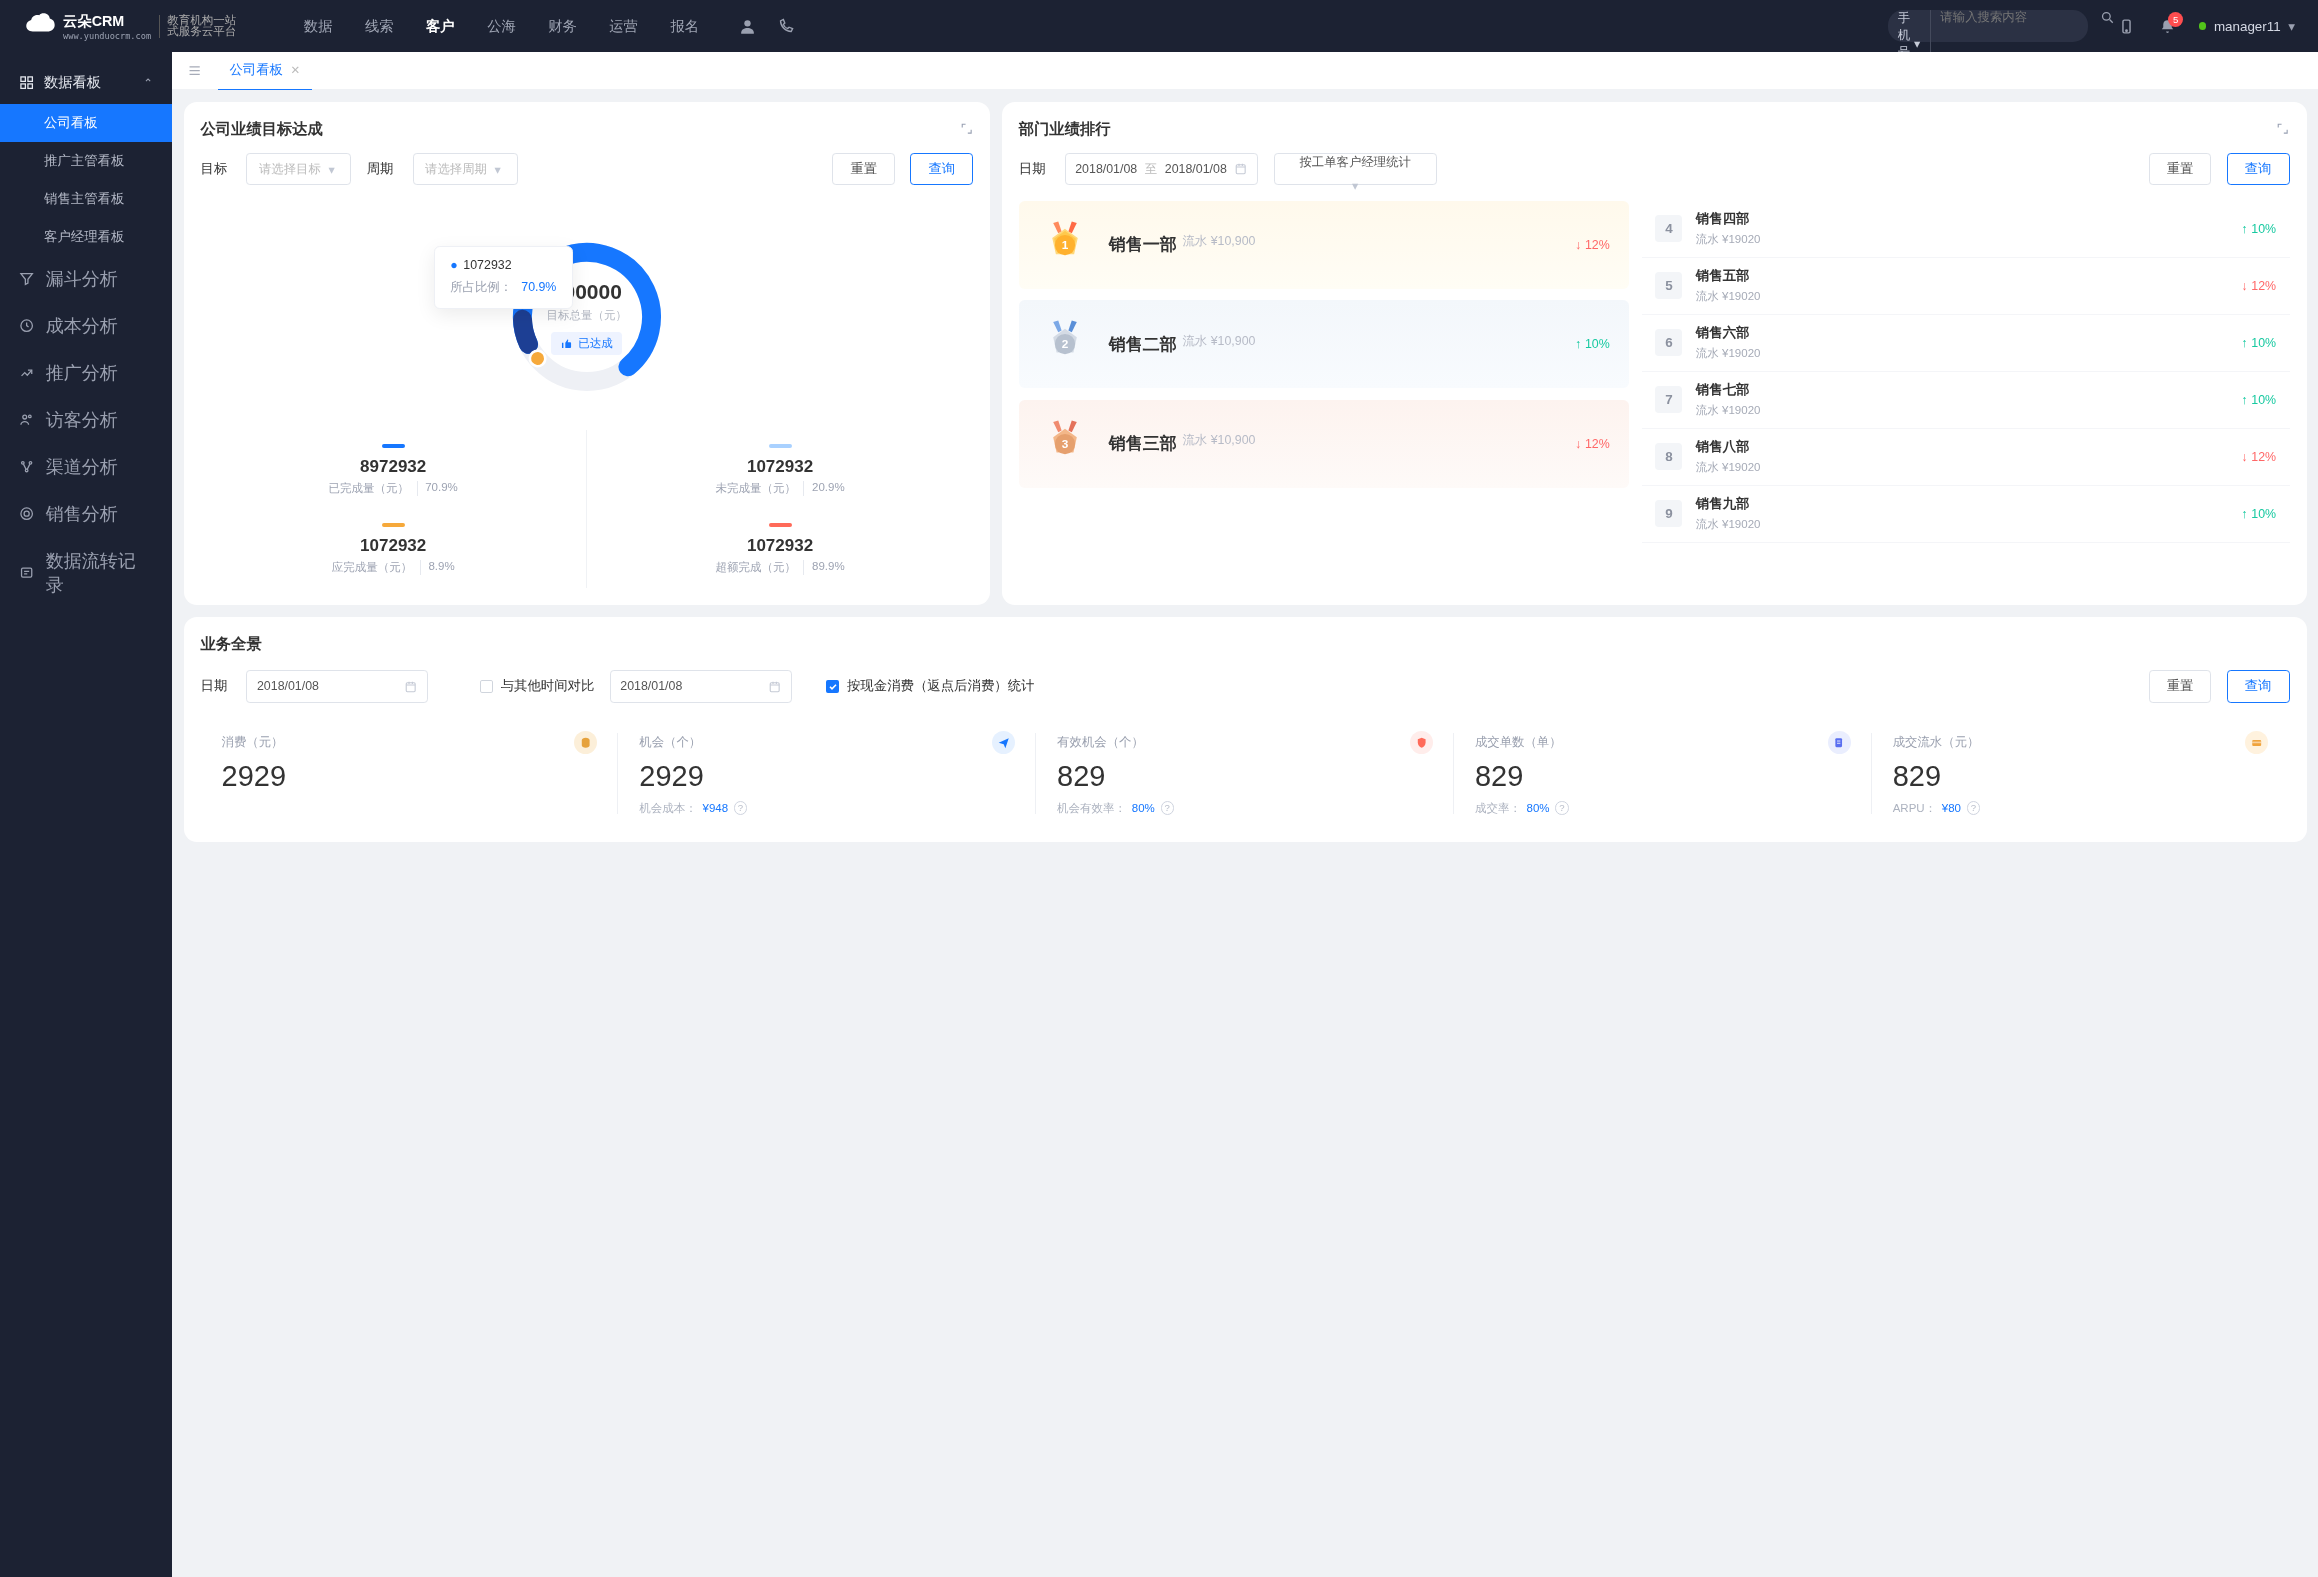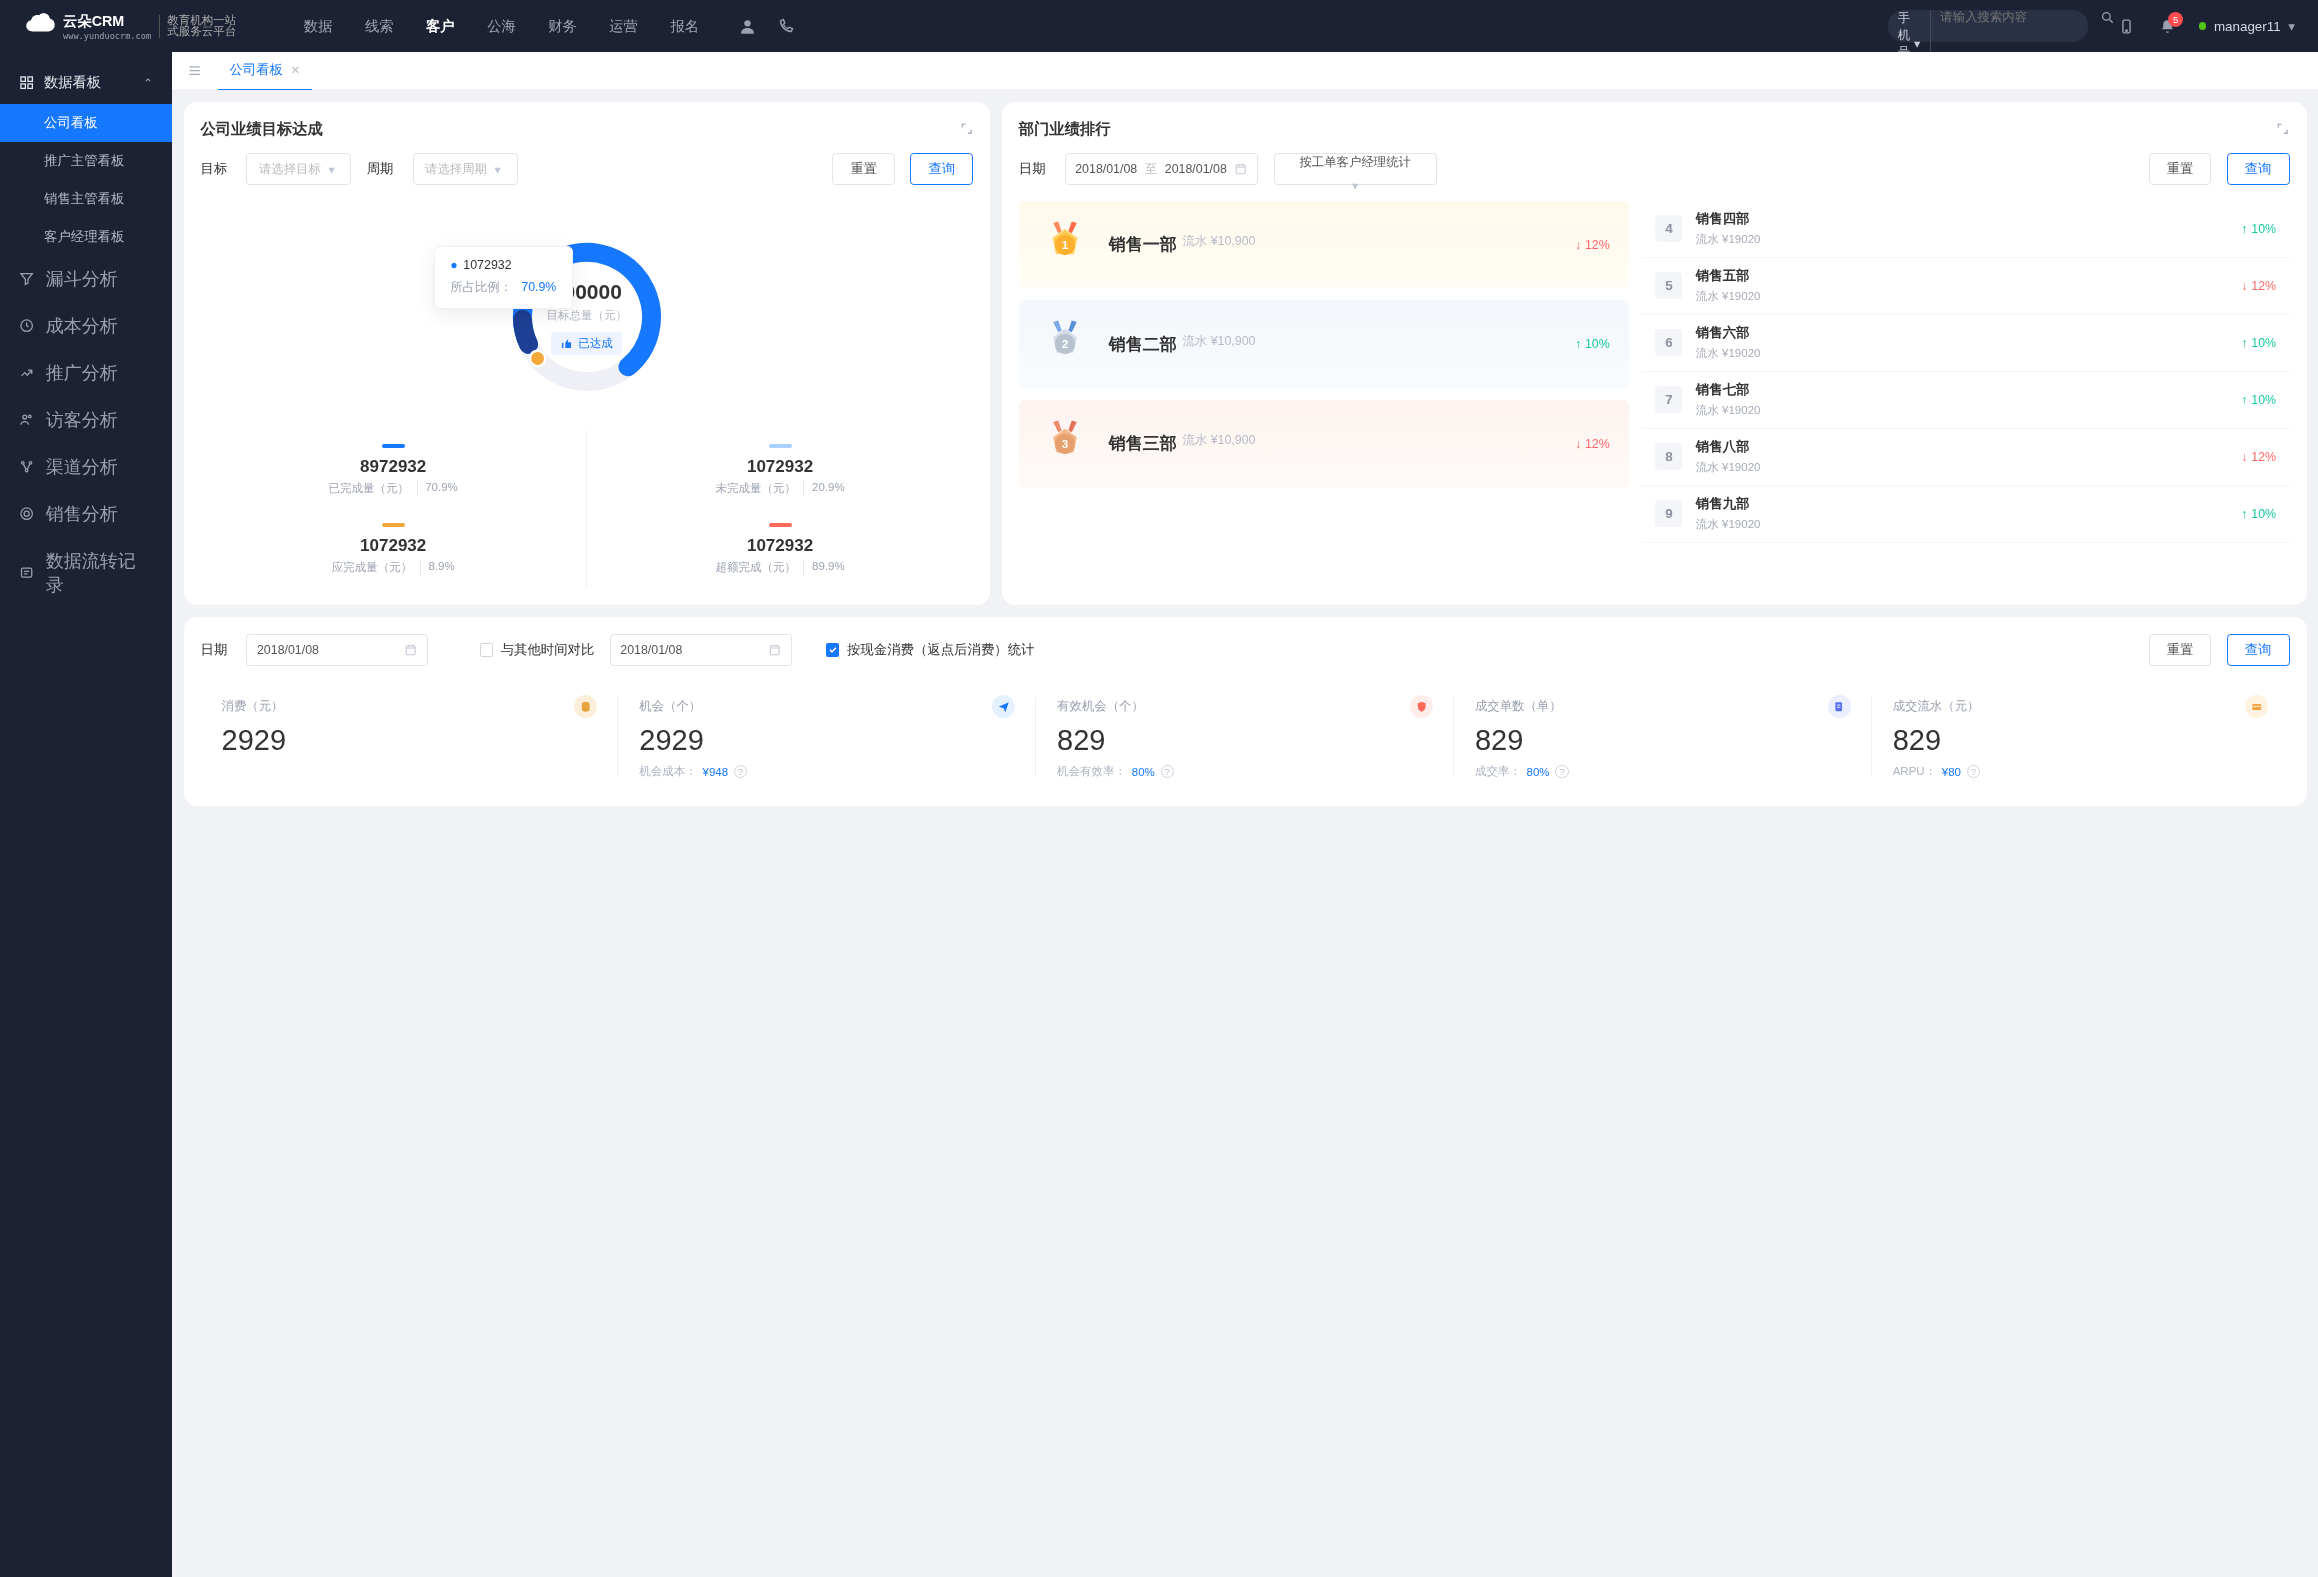--- a/index.html
+++ b/index.html
@@ -615,20 +615,21 @@
                       <span>↑</span>
                       <span>10%</span>
                     </div>
                 </div>
               </div>
             </div>
           </div>
         </div>
 
         <div class="card">
+          <div class="card-title" style="margin-bottom:15.3px;">业务全景</div>
           <div class="filters">
             <span class="filter-label">日期</span>
             <div class="date-range" style="width:182px;">
               <span style="flex:1;">2018/01/08</span>
               <span class="cal-icon">
                   <svg viewBox="0 0 24 24" width="13.4" height="13.4" fill="none" stroke="currentColor" stroke-width="2">
                     <rect x="4" y="5" width="16" height="16" rx="2"></rect>
                     <path d="M4 9h16M9 3v4M15 3v4"></path>
                   </svg>
                 </span>

